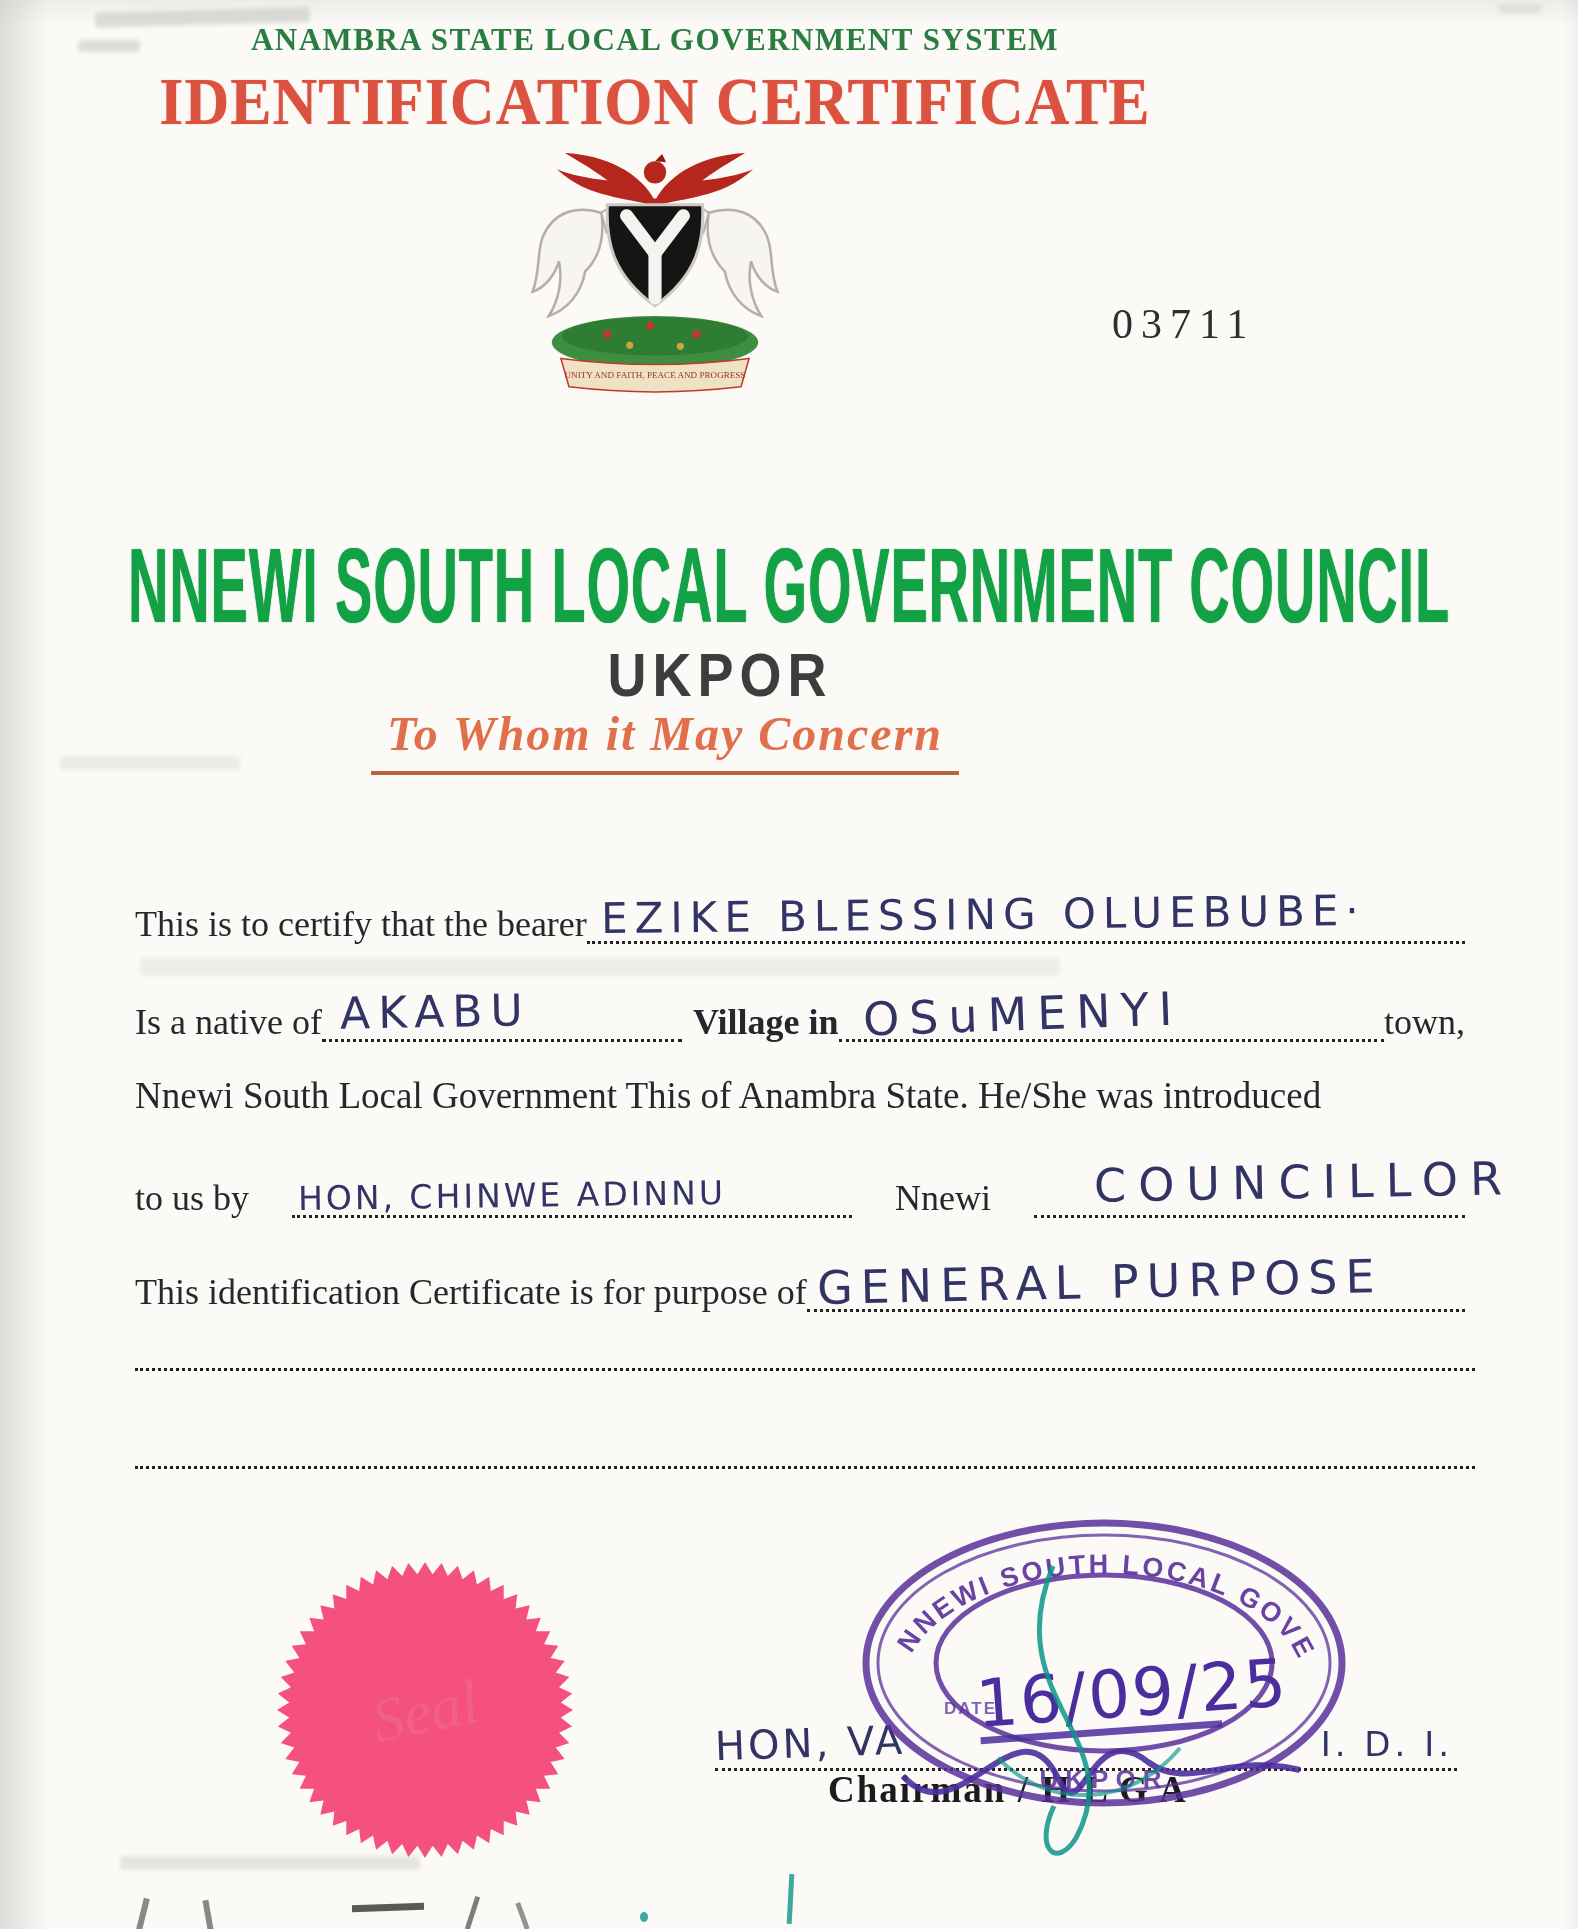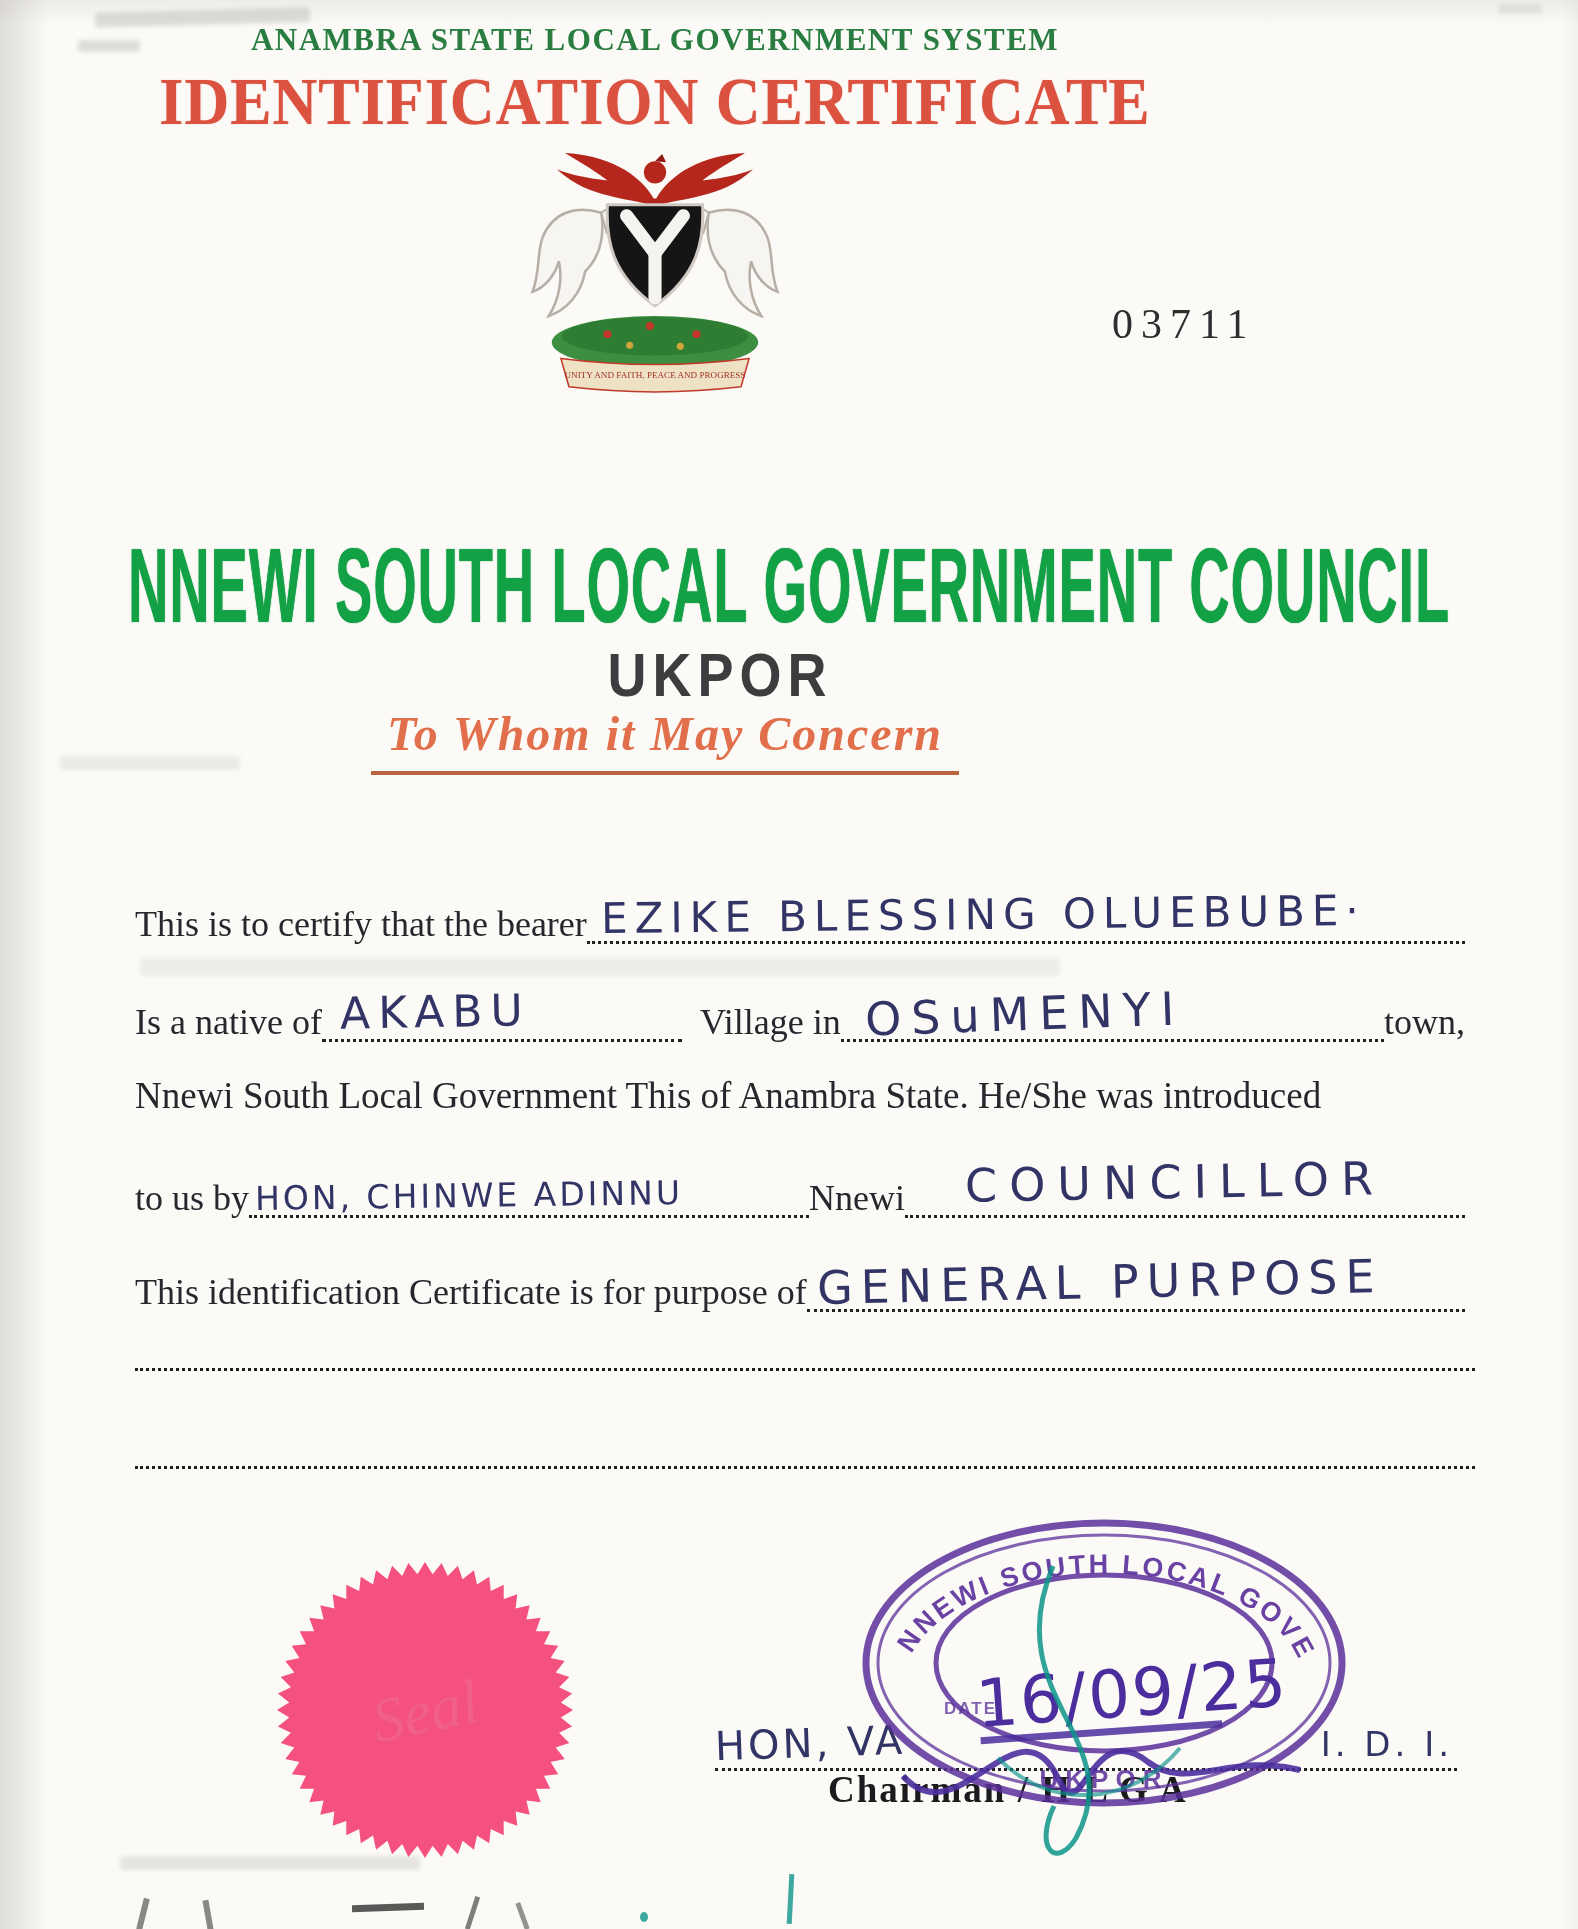--- a/index.html
+++ b/index.html
@@ -111,30 +111,30 @@
     <span class="dotline">
       <span class="hand" style="left:14px;bottom:2px;font-size:42px;letter-spacing:7px;transform:rotate(-.6deg);">EZIKE BLESSING OLUEBUBE·</span>
     </span>
   </div>
 
   <div class="row" style="top:982px;">
     <span class="lbl">Is a native of</span>
     <span class="dotline fixed" style="width:360px;">
       <span class="hand" style="left:18px;bottom:2px;font-size:44px;letter-spacing:8px;transform:rotate(-1deg);">AKABU</span>
     </span>
-    <span class="lbl" style="margin-left:18px;">Village in</span>
+    <span class="lbl" style="margin-left:11px;font-weight:bold;">Village in</span>
     <span class="dotline">
       <span class="hand" style="left:24px;bottom:-2px;font-size:46px;letter-spacing:10px;transform:rotate(-2deg);">OSuMENYI</span>
     </span>
     <span class="lbl" style="margin-left:0;">town,</span>
   </div>
 
   <div class="abs" style="left:135px;top:1074px;font-size:37px;color:#27262c;white-space:nowrap;">Nnewi South Local Government This of Anambra State. He/She was introduced</div>
 
-  <div class="row" style="top:1158px;">
+  <div class="row" style="top:1158px;gap:43px;">
     <span class="lbl">to us by</span>
     <span class="dotline fixed" style="width:560px;">
       <span class="hand" style="left:6px;bottom:0px;font-size:33px;letter-spacing:3px;transform:rotate(-.8deg);">HON, CHINWE ADINNU</span>
     </span>
     <span class="lbl">Nnewi</span>
     <span class="dotline">
       <span class="hand" style="left:60px;bottom:6px;font-size:46px;letter-spacing:12px;transform:rotate(-1deg);">COUNCILLOR</span>
     </span>
   </div>
 

